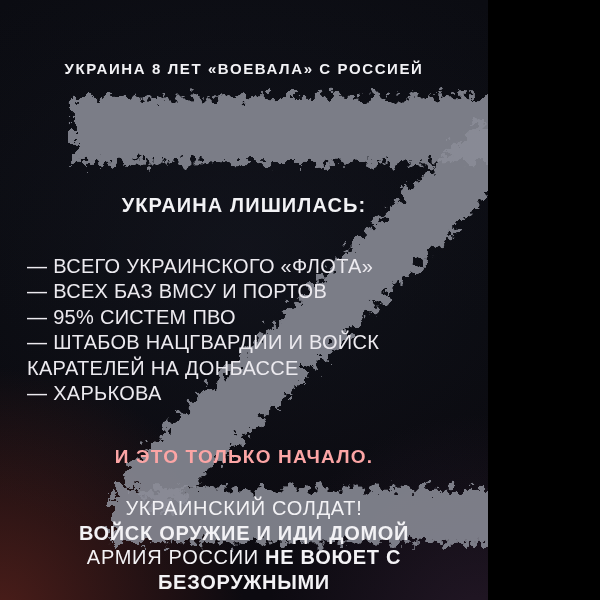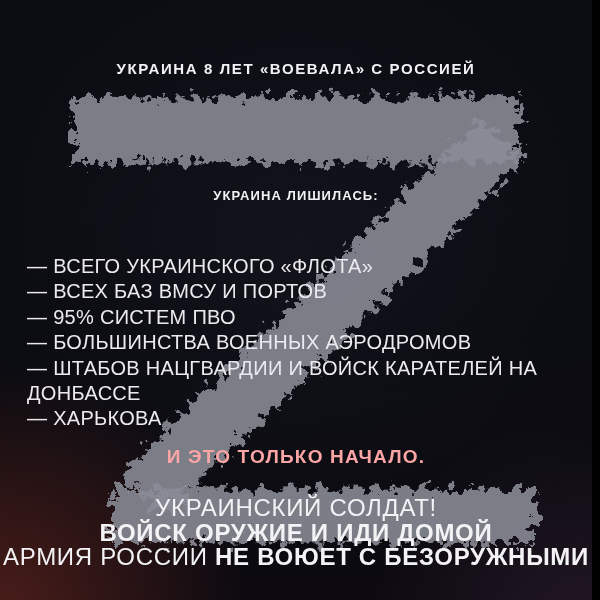--- a/index.html
+++ b/index.html
@@ -2,21 +2,21 @@
 <html style="--accent-red: #de2b28; --watermark-gray: #8a8c96; --bg-base: #0a0b10; --glow-maroon: #7a2d21; --text-white: #f5f4f6;"><head>
 <meta charset="utf-8">
 <style>
   html, body {
     margin: 0;
     padding: 0;
     background: #000;
   }
   .poster {
     position: relative;
-    width: 592px;
+    width: 488px;
     height: 600px;
     overflow: hidden;
     font-family: "Liberation Sans", "DejaVu Sans", sans-serif;
     color: var(--text-white, #f5f4f6);
     background: var(--bg-base, #0a0b10);
   }
   .bg {
     position: absolute;
     inset: 0;
     background:
@@ -62,25 +62,25 @@
     font-weight: bold;
     letter-spacing: 1.2px;
     line-height: 30px;
     color: #ffffff;
   }
   .headline .red {
     color: var(--accent-red, #de2b28);
   }
   .subheading {
     position: absolute;
-    top: 188px;
+    top: 194px;
     left: 0;
     width: 100%;
     text-align: center;
-    font-size: 13px;
+    font-size: 20px;
     font-weight: bold;
     letter-spacing: 1.1px;
     color: #f2f2f5;
   }
   .losses {
     position: absolute;
     top: 242px;
     left: 0;
     width: 100%;
     margin: 12px;
@@ -104,21 +104,21 @@
     font-weight: bold;
     letter-spacing: 1.2px;
     color: #fca5a5;
   }
   .appeal {
     position: absolute;
     top: 496px;
     left: 0;
     width: 100%;
     text-align: center;
-    font-size: 24px;
+    font-size: 20px;
     line-height: 24.6px;
     letter-spacing: 0.7px;
     color: #f3f2f5;
   }
   .appeal .regular { font-weight: normal; }
   .appeal .bold { font-weight: bold; }
 </style>
 </head>
 <body>
 
@@ -144,21 +144,20 @@
 
     <div class="top-label">УКРАИНА 8 ЛЕТ «ВОЕВАЛА» С РОССИЕЙ</div>
 
 
     <div class="subheading">УКРАИНА ЛИШИЛАСЬ:</div>
 
     <ul class="losses">
       <li>— ВСЕГО УКРАИНСКОГО «ФЛОТА»</li>
       <li>— ВСЕХ БАЗ ВМСУ И ПОРТОВ</li>
       <li>— 95% СИСТЕМ ПВО</li>
-      <li>— БОЛЬШИНСТВА ВОЕННЫХ АЭРОДРОМОВ</li>
       <li>— ШТАБОВ НАЦГВАРДИИ И ВОЙСК КАРАТЕЛЕЙ НА ДОНБАССЕ</li>
       <li>— ХАРЬКОВА</li>
     </ul>
 
     <div class="interim">И ЭТО ТОЛЬКО НАЧАЛО.</div>
 
     <div class="appeal">
       <div class="regular">УКРАИНСКИЙ СОЛДАТ!</div>
       <div class="bold">ВОЙСК ОРУЖИЕ И ИДИ ДОМОЙ</div>
       <div>

